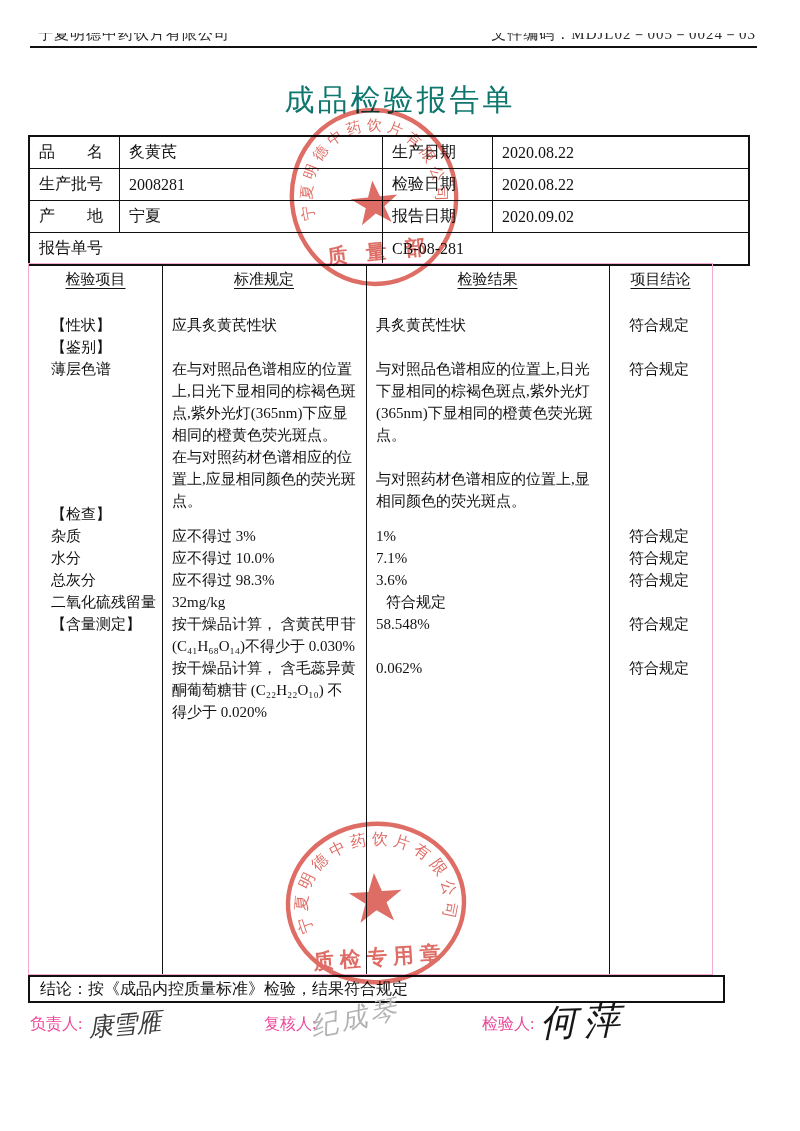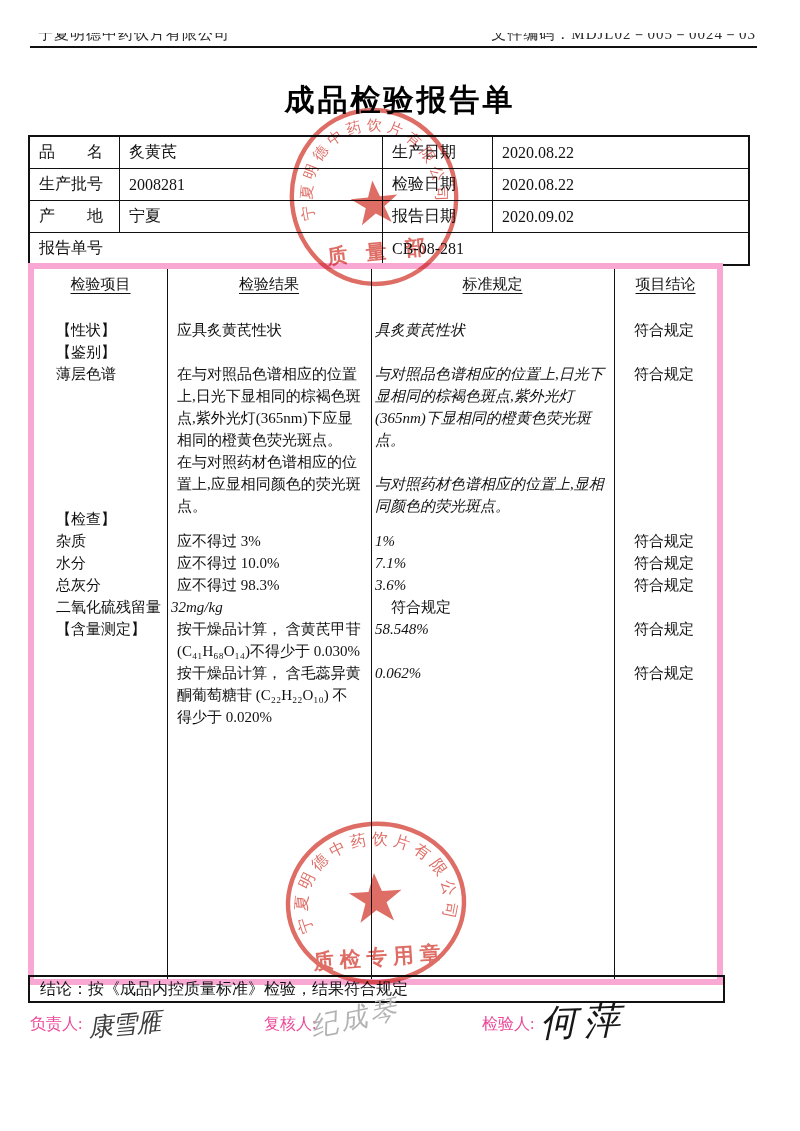--- a/index.html
+++ b/index.html
@@ -10,37 +10,37 @@
   }
   
   .header-clip { position:absolute; top:33px; height:13px; overflow:hidden; }
   .header-clip .t { display:block; font-size:15px; line-height:16px; margin-top:-7px; color:#2a2a2a; letter-spacing:1px; white-space:nowrap; }
   .hdr-left { left:38px; }
   .hdr-right { right:44px; }
   .header-rule { position:absolute; left:30px; top:46px; width:727px; height:2px; background:#111; }
 
   
   .title { position:absolute; left:0; top:80px; width:100%; text-align:center;
-           font-size:30px; font-weight:bold; letter-spacing:3px; color:#000000; }
+           font-size:30px; font-weight:normal; letter-spacing:3px; color:#0f766e; }
 
   
   .info-table { position:absolute; left:28px; top:135px; border-collapse:collapse; table-layout:fixed; }
   .info-table td { border:1px solid #111; height:31px; font-size:16px; padding:0 0 0 9px; vertical-align:middle; white-space:nowrap; overflow:hidden; }
   .info-table { border:2px solid #111; }
   .c1{width:80px;} .c2{width:253px;} .c3{width:100px;} .c4{width:246px;}
 
   
-  .main-table { position:absolute; left:28px; top:263px; width:683px; height:710px; border:6px solid #f9a8d4; }
+  .main-table { position:absolute; left:28px; top:263px; width:683px; height:710px; border:1px solid #f9a8d4; }
   .vline { position:absolute; top:0; bottom:0; width:1px; background:#111; }
   .v1{left:133px;} .v2{left:337px;} .v3{left:580px;}
   .mrow { display:grid; grid-template-columns:133px 204px 243px 103px; font-size:15px; line-height:22px; }
   .mrow > div { overflow:hidden; }
   .cell-item { padding-left:22px; }
   .cell-std  { padding-left:10px; padding-right:9px; }
-  .cell-res  { padding-left:4px; padding-right:7px;font-style:italic; }
+  .cell-res  { padding-left:10px; padding-right:7px; }
   .cell-con  { padding-left:20px; }
   .mhead { padding-top:4px; }
   .mhead > div { text-align:center; }
   .mhead span { text-decoration:underline; text-underline-offset:4px; }
   .row-shape { margin-top:24px; }
   .row-check { margin-top:-9px;gap:24px; }
   .para2-gap { margin-top:22px; }
 
   
   .conclusion { position:absolute; left:28px; top:975px; width:683px; height:24px;
@@ -102,22 +102,22 @@
   </tbody>
     </table>
 
   <div class="main-table">
     <div class="vline v1"></div>
     <div class="vline v2"></div>
     <div class="vline v3"></div>
 
     <div class="mrow mhead">
       <div><span>检验项目</span></div>
+      <div><span>标准规定</span></div>
       <div><span>检验结果</span></div>
-      <div><span>标准规定</span></div>
       <div><span>项目结论</span></div>
     </div>
 
     <div class="mrow row-shape">
       <div class="cell-item">【性状】</div>
       <div class="cell-std">应具炙黄芪性状</div>
       <div class="cell-res">具炙黄芪性状</div>
       <div class="cell-con">符合规定</div>
     </div>
 

